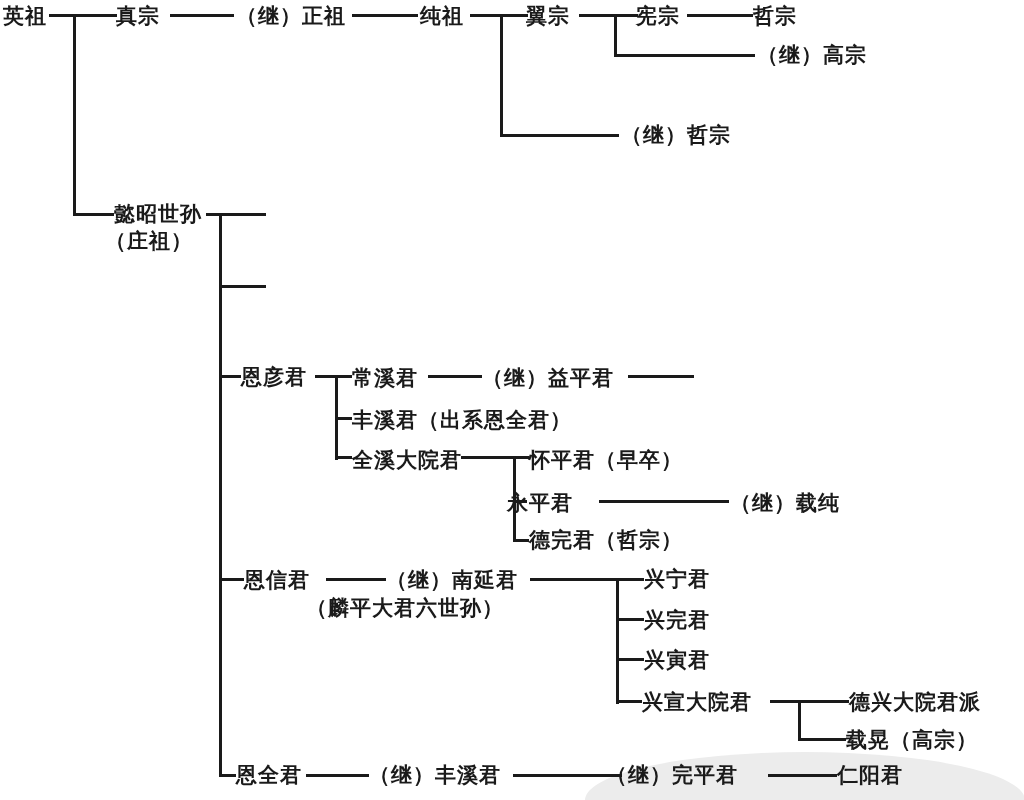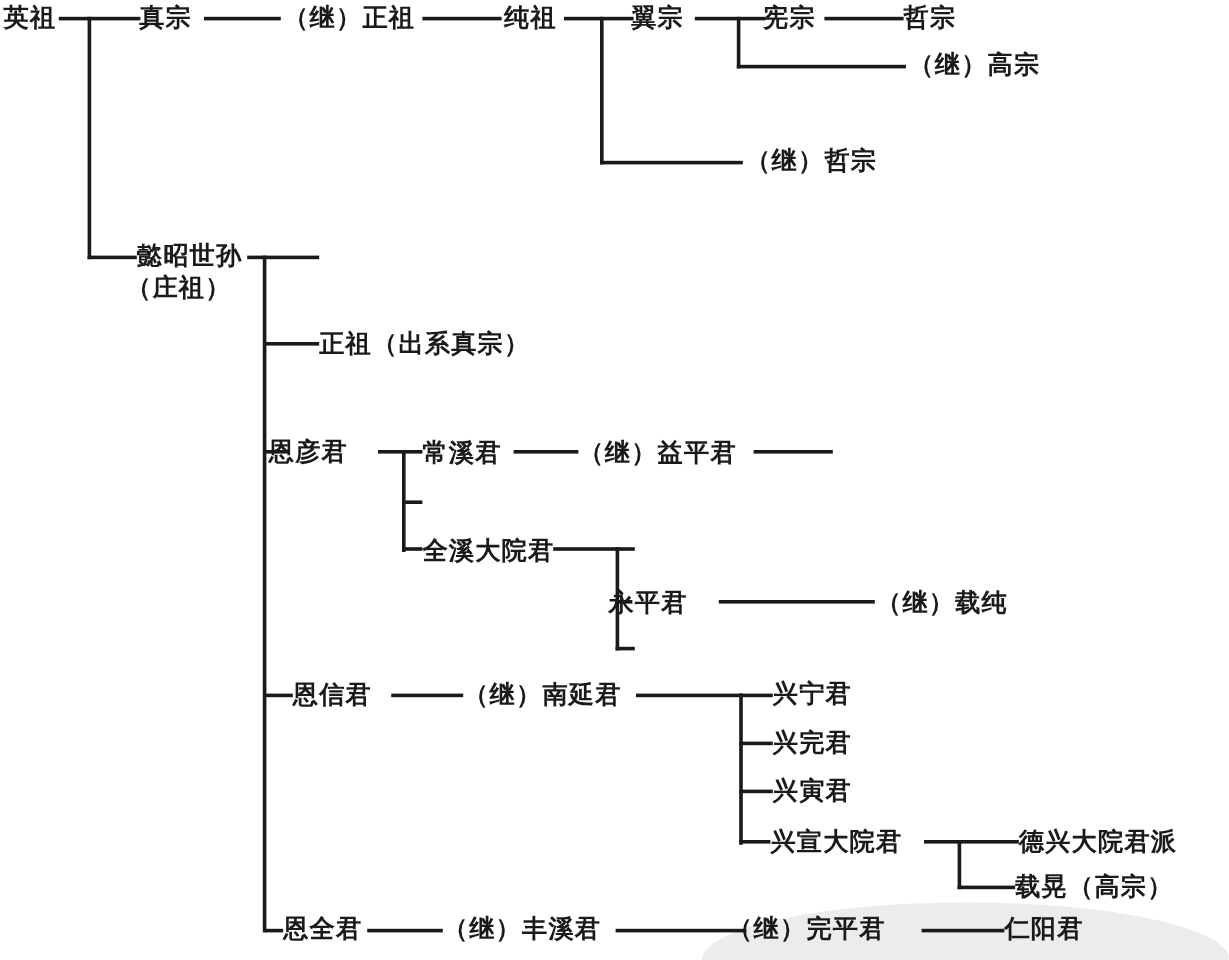--- a/index.html
+++ b/index.html
@@ -37,21 +37,21 @@
   #n-chunzu{left:420px;top:4px}
   #n-yizong{left:526px;top:4px}
   #n-xianzong{left:636px;top:4px}
   #n-zhezong{left:753px;top:4px}
   #n-ji_gaozong{left:757px;top:43px}
   #n-ji_zhezong{left:621px;top:123px}
   #n-sidao{left:114px;top:202px}
   #n-sidao_note{left:105px;top:229px}
   #n-yizhao{left:266px;top:203px}
   #n-zhengzu{left:266px;top:275px}
-  #n-enyan{left:224px;top:365px}
+  #n-enyan{left:241px;top:365px}
   #n-changxi{left:352px;top:366px}
   #n-ji_yiping{left:482px;top:366px}
   #n-ji_dean{left:694px;top:366px}
   #n-fengxi{left:352px;top:408px}
   #n-quanxi{left:352px;top:448px}
   #n-huaiping{left:529px;top:448px}
   #n-yongping{left:507px;top:491px}
   #n-ji_zaichun{left:730px;top:491px}
   #n-dewan{left:529px;top:528px}
   #n-enxin{left:244px;top:568px}
@@ -171,29 +171,32 @@
   <div id="n-zhenzong" class="n">真宗</div>
   <div id="n-ji_zhengzu" class="n">（继）正祖</div>
   <div id="n-chunzu" class="n">纯祖</div>
   <div id="n-yizong" class="n">翼宗</div>
   <div id="n-xianzong" class="n">宪宗</div>
   <div id="n-zhezong" class="n">哲宗</div>
   <div id="n-ji_gaozong" class="n">（继）高宗</div>
   <div id="n-ji_zhezong" class="n">（继）哲宗</div>
   <div id="n-sidao" class="n">懿昭世孙</div>
   <div id="n-sidao_note" class="n">（庄祖）</div>
-  <div id="n-zhengzu" class="n">正祖（出系真宗）</div>
   <div id="n-enyan" class="n">恩彦君</div>
   <div id="n-changxi" class="n">常溪君</div>
   <div id="n-ji_yiping" class="n">（继）益平君</div>
+  <div id="n-fengxi" class="n">丰溪君（出系恩全君）</div>
   <div id="n-quanxi" class="n">全溪大院君</div>
+  <div id="n-huaiping" class="n">怀平君（早卒）</div>
   <div id="n-yongping" class="n">永平君</div>
   <div id="n-ji_zaichun" class="n">（继）载纯</div>
+  <div id="n-dewan" class="n">德完君（哲宗）</div>
   <div id="n-enxin" class="n">恩信君</div>
   <div id="n-ji_nanyan" class="n">（继）南延君</div>
+  <div id="n-nanyan_note" class="n">（麟平大君六世孙）</div>
   <div id="n-xingning" class="n">兴宁君</div>
   <div id="n-xingwan" class="n">兴完君</div>
   <div id="n-xingyin" class="n">兴寅君</div>
   <div id="n-xingxuan" class="n">兴宣大院君</div>
   <div id="n-wanxing" class="n">德兴大院君派</div>
   <div id="n-zaihuang" class="n">载晃（高宗）</div>
   <div id="n-enquan" class="n">恩全君</div>
   <div id="n-ji_fengxi" class="n">（继）丰溪君</div>
   <div id="n-ji_wanping" class="n">（继）完平君</div>
   <div id="n-renyang" class="n">仁阳君</div>

